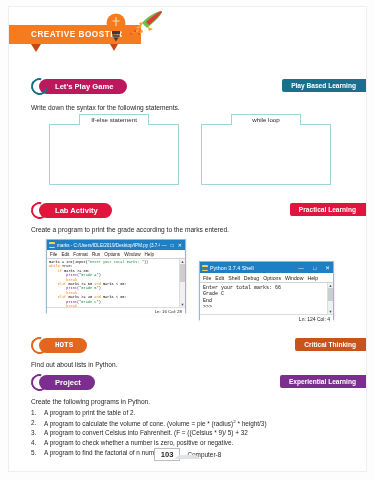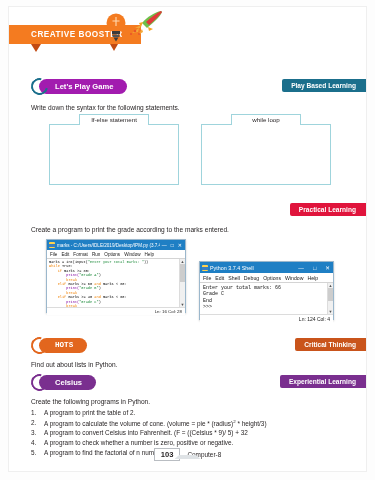--- a/index.html
+++ b/index.html
@@ -58,21 +58,21 @@
     transform:rotate(-32deg);
     flex:0 0 auto;z-index:2;
   }
   .pill{
     height:15px;border-radius:8px;
     margin-left:-9px;
     padding:0 14px 0 16px;
     display:flex;align-items:center;
     color:#fff;font-size:7.6px;font-weight:bold;white-space:nowrap;
   }
-  .sec-blue{color:#1b6f8c}   .pill-blue{background:#a21caf}
+  .sec-blue{color:#1b6f8c}   .pill-blue{background:#be185d}
   .sec-red{color:#e0143c}    .pill-red{background:#e0143c}
   .sec-orange{color:#e2661e} .pill-orange{background:#e2661e}
   .sec-purple{color:#7a2f8f} .pill-purple{background:#7a2f8f}
 
   
   .tag{
     position:absolute;right:0;height:13px;border-radius:2px 0 0 2px;
     display:flex;align-items:center;padding:0 10px 0 9px;
     color:#fff;font-size:6.6px;font-weight:bold;white-space:nowrap;
   }
@@ -202,20 +202,24 @@
   <div class="para" style="left:22px;top:97px;">Write down the syntax for the following statements.</div>
 
   <div class="abox" style="left:40px;top:117px;width:130px;height:61px;"></div>
   <div class="abox-cap" style="left:70px;top:107px;width:70px;">If-else statement</div>
   <div class="abox-mask" style="left:71px;top:117px;width:68px;"></div>
 
   <div class="abox" style="left:192px;top:117px;width:130px;height:61px;"></div>
   <div class="abox-cap" style="left:222px;top:107px;width:70px;">while loop</div>
   <div class="abox-mask" style="left:223px;top:117px;width:68px;"></div>
 
+  <div class="sec sec-red" style="left:22px;top:194px;">
+    <div class="ring"></div>
+    <div class="pill pill-red">Lab Activity</div>
+  </div>
   <div class="tag tag-red" style="top:196px;">Practical Learning</div>
 
   <div class="para" style="left:22px;top:219px;">Create a program to print the grade according to the marks entered.</div>
 
   <div class="win" style="left:37px;top:232px;width:140px;height:74px;">
     <div class="win-title">
       <span class="t-ico"></span>
       <span class="t-txt">marks - C:/Users/IDLE/2019/Desktop/IPM.py (3.7.4)</span>
       <span class="win-btns">
         <span>—</span>
@@ -280,21 +284,21 @@
   <div class="sec sec-orange" style="left:22px;top:329px;font-family:Liberation Mono, monospace;">
     <div class="ring"></div>
     <div class="pill pill-orange">HOTS</div>
   </div>
   <div class="tag tag-orange" style="top:331px;">Critical Thinking</div>
 
   <div class="para" style="left:22px;top:354px;">Find out about lists in Python.</div>
 
   <div class="sec sec-purple" style="left:22px;top:366px;">
     <div class="ring"></div>
-    <div class="pill pill-purple">Celsius</div>
+    <div class="pill pill-purple">Project</div>
   </div>
   <div class="tag tag-purple" style="top:368px;">Experiential Learning</div>
 
   <div class="para" style="left:22px;top:391px;">Create the following programs in Python.</div>
 
   <div class="lst" style="left:22px;top:402px;" id="project-list">
         <div class="lst-row">
           <span class="lst-n">1.</span>
           <span>A program to print the table of 2.</span>
         </div>

